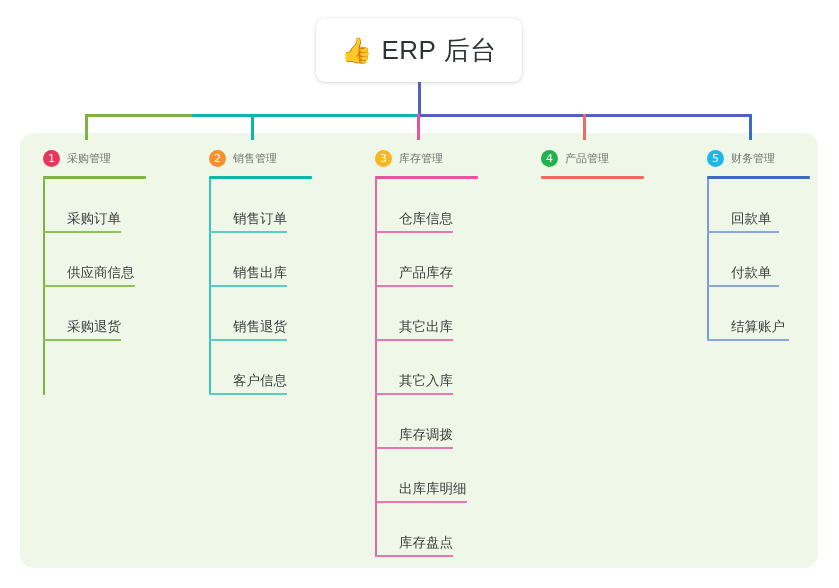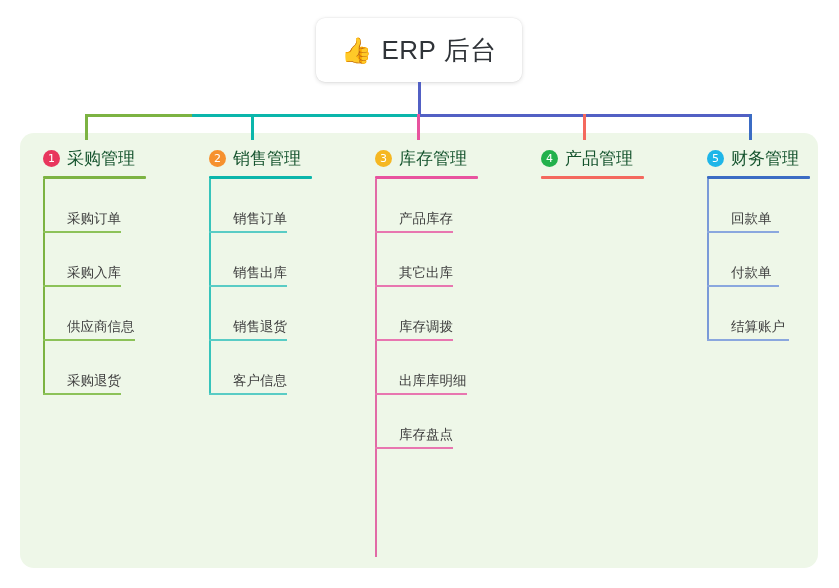--- a/index.html
+++ b/index.html
@@ -84,22 +84,22 @@
     color: #ffffff;
     font-size: 11px;
     line-height: 17px;
     text-align: center;
     display: inline-block;
     margin-right: 7px;
     flex: none;
     font-family: "DejaVu Sans", sans-serif;
   }
   .head-label {
-    font-size: 17px;
-    color: #14532d;
+    font-size: 11px;
+    color: #737373;
     text-align: center;
   }
   .head-rule {
     height: 3px;
     margin-top: 6px;
     border-radius: 1px;
   }
 
   .leaves {
     position: relative;
@@ -162,24 +162,20 @@
       <span class="head-label">采购管理</span>
     </div>
     <div class="head-rule" style="background:#7cb342; width:103px;"></div>
     <div class="leaves">
       <div class="spine" style="background:#7cb342; height:216px;"></div>
       <div class="leaf">
         <span class="leaf-label">采购订单</span>
         <span class="leaf-rule" style="background:#8cc258; width:78px;"></span>
       </div>
       <div class="leaf">
-        <span class="leaf-label">采购入库</span>
-        <span class="leaf-rule" style="background:#8cc258; width:78px;"></span>
-      </div>
-      <div class="leaf">
         <span class="leaf-label">供应商信息</span>
         <span class="leaf-rule" style="background:#8cc258; width:92px;"></span>
       </div>
       <div class="leaf">
         <span class="leaf-label">采购退货</span>
         <span class="leaf-rule" style="background:#8cc258; width:78px;"></span>
       </div>
     </div>
   </div>
 
@@ -212,25 +208,33 @@
 
   <div class="column" style="left:375px; width:103px;">
     <div class="col-head">
       <span class="badge" style="background:#f5b722;">3</span>
       <span class="head-label">库存管理</span>
     </div>
     <div class="head-rule" style="background:#e8539f; width:103px;"></div>
     <div class="leaves">
       <div class="spine" style="background:#e16aa6; height:378px;"></div>
       <div class="leaf">
+        <span class="leaf-label">仓库信息</span>
+        <span class="leaf-rule" style="background:#e876b0; width:78px;"></span>
+      </div>
+      <div class="leaf">
         <span class="leaf-label">产品库存</span>
         <span class="leaf-rule" style="background:#e876b0; width:78px;"></span>
       </div>
       <div class="leaf">
         <span class="leaf-label">其它出库</span>
+        <span class="leaf-rule" style="background:#e876b0; width:78px;"></span>
+      </div>
+      <div class="leaf">
+        <span class="leaf-label">其它入库</span>
         <span class="leaf-rule" style="background:#e876b0; width:78px;"></span>
       </div>
       <div class="leaf">
         <span class="leaf-label">库存调拨</span>
         <span class="leaf-rule" style="background:#e876b0; width:78px;"></span>
       </div>
       <div class="leaf">
         <span class="leaf-label">出库库明细</span>
         <span class="leaf-rule" style="background:#e876b0; width:92px;"></span>
       </div>

